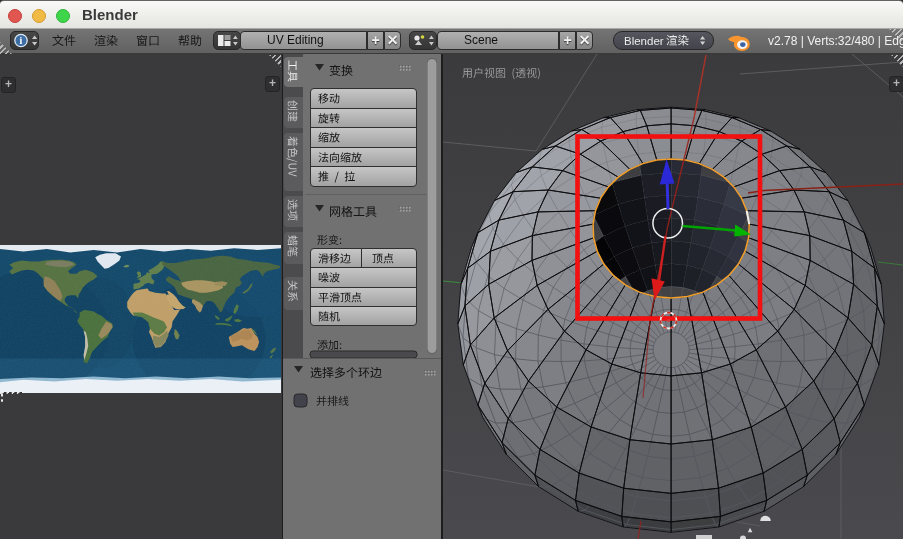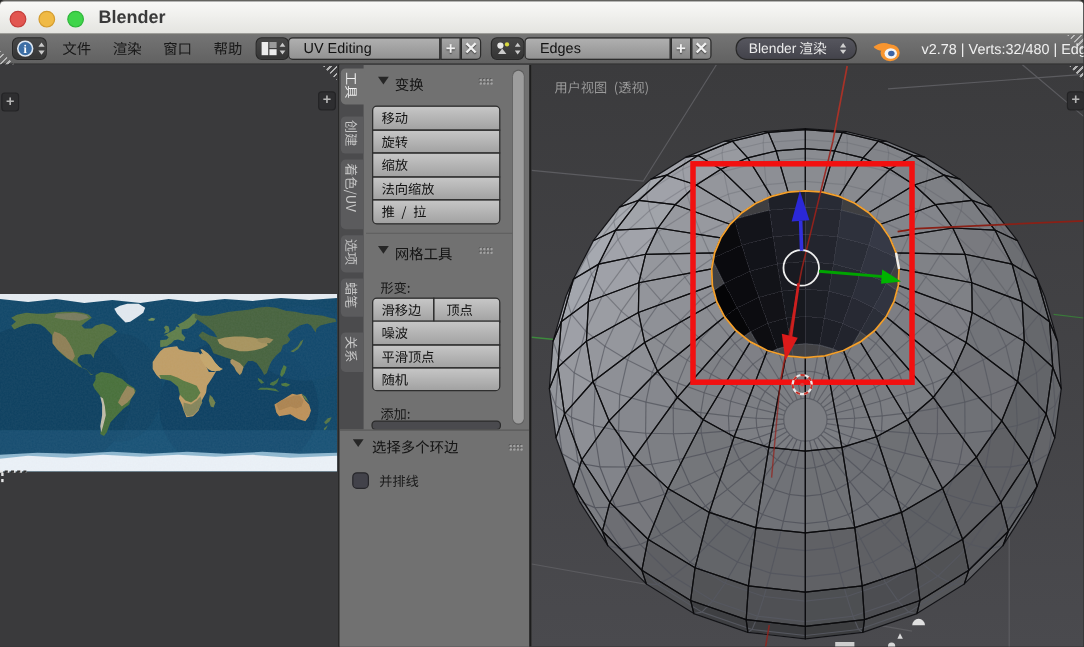--- a/index.html
+++ b/index.html
@@ -10,21 +10,21 @@
 #tb-red{left:8px;background:#e25650;border:1px solid #c43e3a;}
 #tb-yel{left:32px;background:#f0ba45;border:1px solid #d49c2e;}
 #tb-grn{left:56px;background:#3fd54a;border:1px solid #2eb63a;}
 #tb-title{position:absolute;left:82px;top:0;line-height:28px;font-size:15px;font-weight:bold;color:#3a3a3a;}
 #menubar{left:0;top:29px;width:903px;height:25px;background:linear-gradient(#747474,#616161);
  border-bottom:1px solid #3a3a3a;box-sizing:border-box;}
 .mtxt{position:absolute;top:0;line-height:24px;font-size:12px;color:#0e0e0e;}
 .dbtn{position:absolute;top:2px;height:19px;background:linear-gradient(#474747,#353535);
  border:1px solid #282828;border-radius:5px;box-sizing:border-box;}
 .fld{position:absolute;top:2px;height:19px;background:linear-gradient(#b0b0b0,#929292);
- border:1px solid #2c2c2c;box-sizing:border-box;font-size:12px;color:#111;line-height:17px;padding-left:12px;}
+ border:1px solid #2c2c2c;box-sizing:border-box;font-size:12px;color:#111;line-height:17px;padding-left:26px;}
 .sqbtn{position:absolute;top:2px;width:17px;height:19px;background:linear-gradient(#a6a6a6,#868686);
  border:1px solid #2c2c2c;box-sizing:border-box;color:#f2f2f2;text-align:center;line-height:17px;font-size:14px;font-weight:bold;
  text-shadow:0 1px 1px #333;}
 #main{left:0;top:54px;width:903px;height:485px;background:#3a3a3c;}
 #uvedit{left:0;top:0;width:282px;height:485px;background:#3a3a3c;border-right:1px solid #1d1d1d;}
 .plusbtn{position:absolute;width:13px;height:14px;background:#2e2e30;border:1px solid #242426;
  border-radius:3px;color:#b4b4b4;font-size:12px;line-height:12px;text-align:center;font-weight:bold;}
 #shelf{left:283px;top:0;width:158px;height:485px;background:#717171;border-right:2px solid #1d1d1d;box-sizing:content-box;}
 .tab{position:absolute;left:1px;width:19px;border-radius:4px 0 0 4px;
  color:#d6d6d6;font-size:11px;}
@@ -70,21 +70,21 @@
     <div class="sqbtn" style="left:367px;">+</div>
     <div class="sqbtn" style="left:384px;border-radius:0 4px 4px 0;">✕</div>
     <div class="dbtn" style="left:409px;width:28px;">
       <svg width="26" height="17" style="display:block">
         <circle cx="7" cy="6" r="2.6" fill="#e8e8e8"></circle>
         <circle cx="12.5" cy="5" r="1.8" fill="#d8d840"></circle>
         <path d="M 5 13 l 3.5 -4.5 3.5 4.5 z" fill="#cccccc"></path>
         <path d="M 19 7 l 2.4 -3.4 2.4 3.4 z M 19 10 l 2.4 3.4 2.4 -3.4 z" fill="#c9c9c9"></path>
       </svg>
     </div>
-    <div class="fld" style="left:437px;width:122px;border-radius:4px 0 0 4px;">Edges</div>
+    <div class="fld" style="left:437px;width:122px;border-radius:4px 0 0 4px;">Scene</div>
     <div class="sqbtn" style="left:559px;">+</div>
     <div class="sqbtn" style="left:576px;border-radius:0 4px 4px 0;">✕</div>
     <div class="dbtn" style="left:613px;width:101px;border-radius:9px;background:linear-gradient(#56565e,#43434b);">
       <svg width="99" height="17" style="display:block">
         <text x="10" y="12.5" font-size="11.5" fill="#ececec" font-family="Liberation Sans,sans-serif">Blender</text>
         <path d="M56.7 5.8V6.5H61.7V5.8ZM55.4 12.4V13.2H63.1V12.4ZM57.3 9.7H61.1V10.8H57.3ZM57.3 8.0H61.1V9.1H57.3ZM56.5 7.3V11.5H61.9V7.3ZM53.0 3.6C53.7 4.0 54.5 4.5 54.9 4.9L55.5 4.3C55.1 3.9 54.2 3.4 53.6 3.0ZM52.4 6.7C53.1 7.0 54.0 7.6 54.5 8.0L55.0 7.3C54.5 6.9 53.6 6.4 52.9 6.1ZM52.8 12.7 53.6 13.2C54.2 12.2 54.9 10.7 55.5 9.5L54.8 9.0C54.2 10.3 53.4 11.8 52.8 12.7ZM58.5 3.0C58.7 3.3 58.8 3.8 58.9 4.1H55.6V6.1H56.5V4.9H62.0V6.1H62.8V4.1H59.8C59.7 3.7 59.6 3.2 59.4 2.8Z M64.0 5.2C64.7 5.4 65.5 5.7 66.0 6.0L66.4 5.3C65.9 5.1 65.0 4.7 64.4 4.6ZM64.8 3.5C65.5 3.7 66.3 4.1 66.8 4.4L67.1 3.7C66.7 3.5 65.8 3.1 65.1 2.9ZM64.3 8.1 64.9 8.7C65.6 8.0 66.3 7.3 66.9 6.6L66.4 6.0C65.7 6.8 64.9 7.6 64.3 8.1ZM68.8 7.9V9.2H64.2V9.9H68.0C67.0 11.1 65.4 12.0 63.9 12.5C64.1 12.7 64.4 13.0 64.5 13.2C66.1 12.6 67.7 11.5 68.8 10.2V13.4H69.7V10.2C70.8 11.5 72.4 12.6 74.0 13.2C74.1 12.9 74.4 12.6 74.6 12.4C73.0 12.0 71.4 11.0 70.4 9.9H74.4V9.2H69.7V7.9ZM69.4 2.8C69.4 3.3 69.4 3.7 69.3 4.1H67.5V4.9H69.2C68.9 6.4 68.1 7.3 66.6 7.9C66.8 8.0 67.1 8.4 67.2 8.5C68.8 7.8 69.7 6.7 70.1 4.9H71.6V7.0C71.6 7.6 71.7 7.8 71.9 8.0C72.1 8.1 72.4 8.2 72.6 8.2C72.8 8.2 73.1 8.2 73.3 8.2C73.5 8.2 73.8 8.2 74.0 8.1C74.1 8.0 74.3 7.9 74.4 7.7C74.4 7.5 74.5 6.9 74.5 6.4C74.2 6.3 73.9 6.1 73.7 6.0C73.7 6.5 73.7 6.9 73.7 7.1C73.7 7.3 73.6 7.4 73.5 7.4C73.5 7.5 73.3 7.5 73.2 7.5C73.1 7.5 72.9 7.5 72.8 7.5C72.7 7.5 72.6 7.5 72.6 7.4C72.5 7.4 72.5 7.2 72.5 7.0V4.1H70.2C70.3 3.7 70.3 3.3 70.3 2.8Z" fill="#ececec"></path>
         <path d="M 86 7.5 l 2.6 -3.6 2.6 3.6 z M 86 9.5 l 2.6 3.6 2.6 -3.6 z" fill="#cfcfcf"></path>
       </svg>
     </div>
     <svg class="abs" style="left:727px;top:4px" width="26" height="20">

